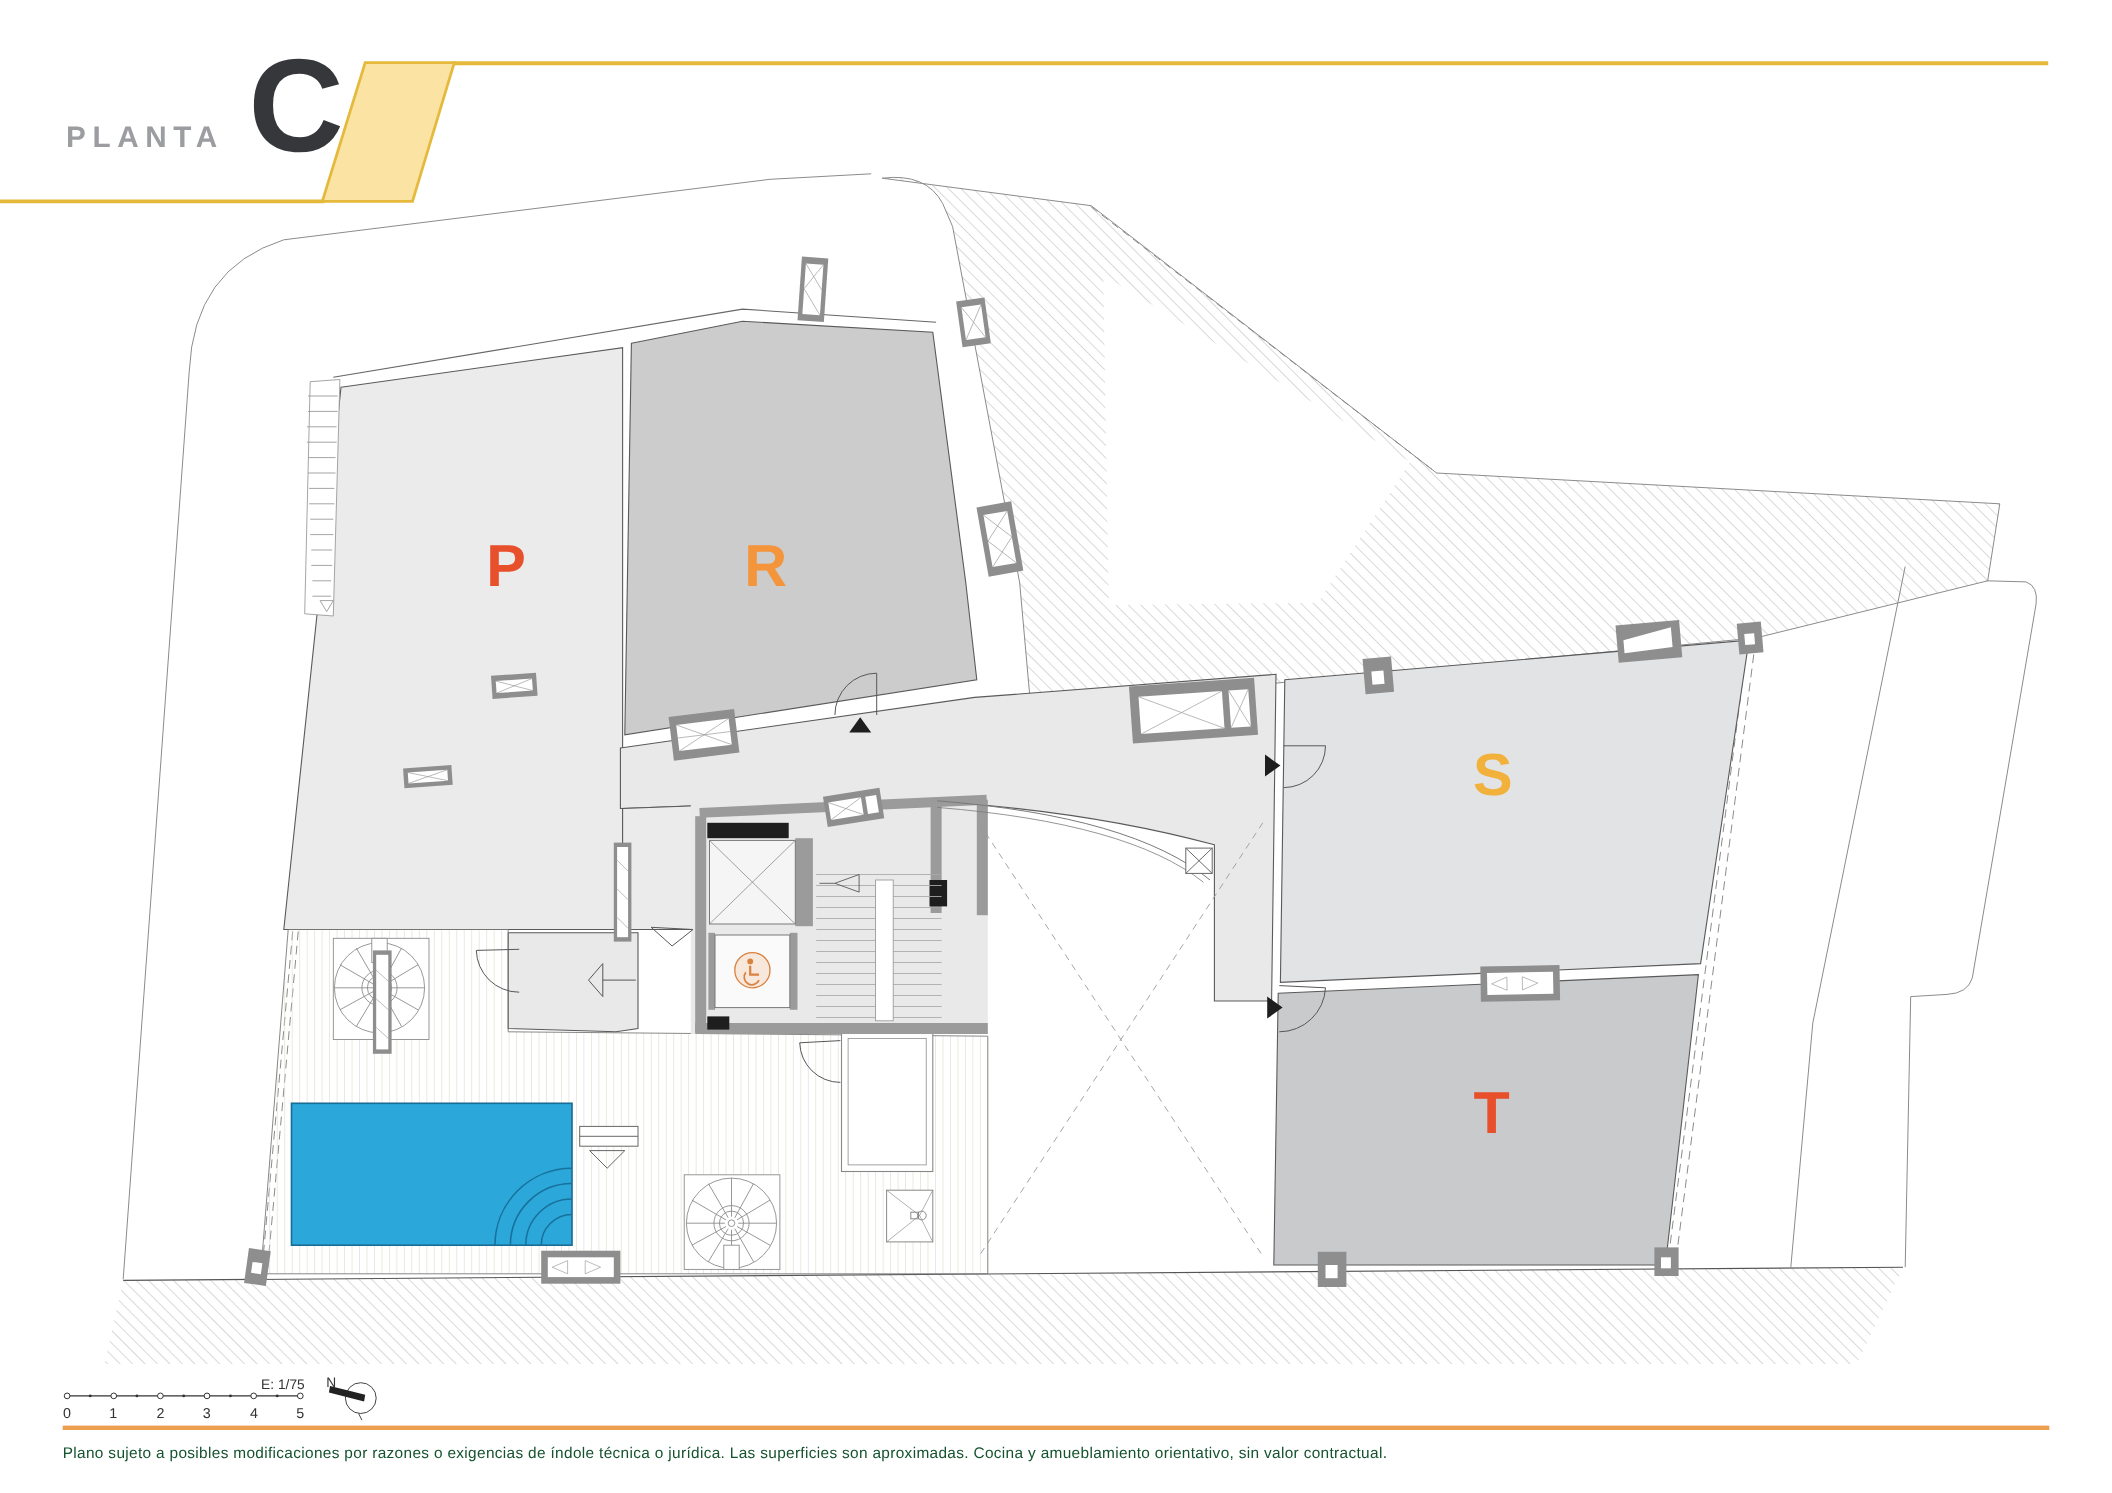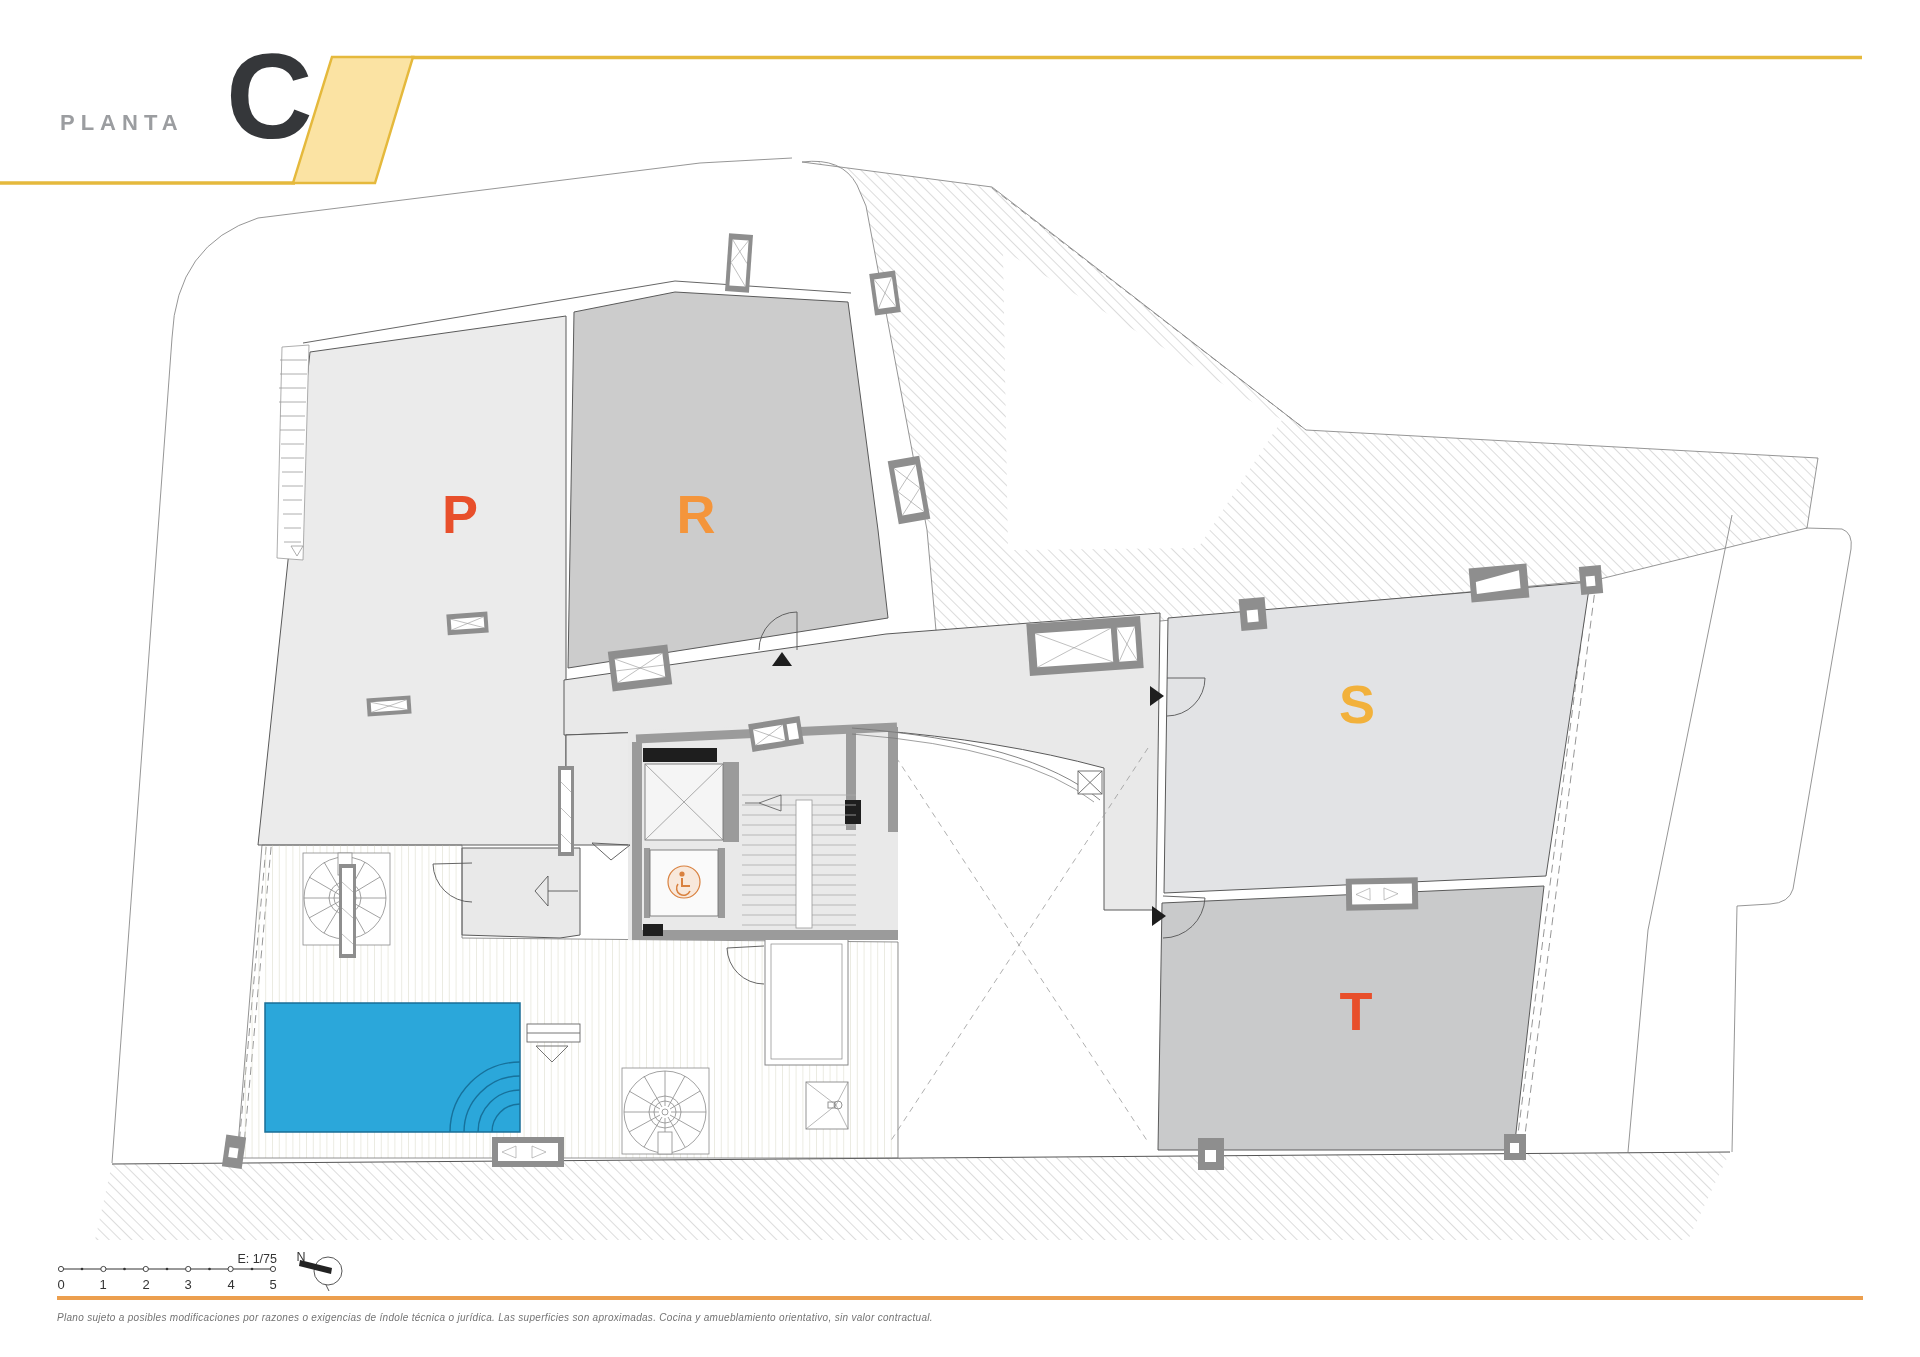--- a/index.html
+++ b/index.html
@@ -1,24 +1,24 @@
 <!DOCTYPE html>
 <html><head>
 <meta charset="utf-8">
 <style>
   html,body{margin:0;padding:0;background:#fff;}
   body{width:1920px;height:1357px;position:relative;overflow:hidden;
        font-family:"Liberation Sans", sans-serif;}
-  .hdr-label{position:absolute;left:60px;top:110px;font-size:22px;font-weight:bold;
+  .hdr-label{position:absolute;left:60px;top:110px;font-size:27px;font-weight:bold;
        letter-spacing:6px;color:#9B9DA0;}
   .hdr-letter{position:absolute;left:226px;top:36px;font-size:120px;font-weight:bold;
        color:#35373A;line-height:1;}
   svg{position:absolute;left:0;top:0;}
-  .footer-text{position:absolute;left:57px;top:1312px;font-size:10px;color:#737373;
-       letter-spacing:.3px;font-style:italic;}
+  .footer-text{position:absolute;left:57px;top:1312px;font-size:14px;color:#14532d;
+       letter-spacing:.3px;}
 </style>
 </head>
 <body>
 
 <div class="hdr-label">PLANTA</div>
 <div class="hdr-letter">C</div>
 
 <svg width="1920" height="1357" viewBox="0 0 1920 1357">
   <defs>
     <pattern id="hatch" width="8" height="8" patternTransform="rotate(-45)" patternUnits="userSpaceOnUse">

